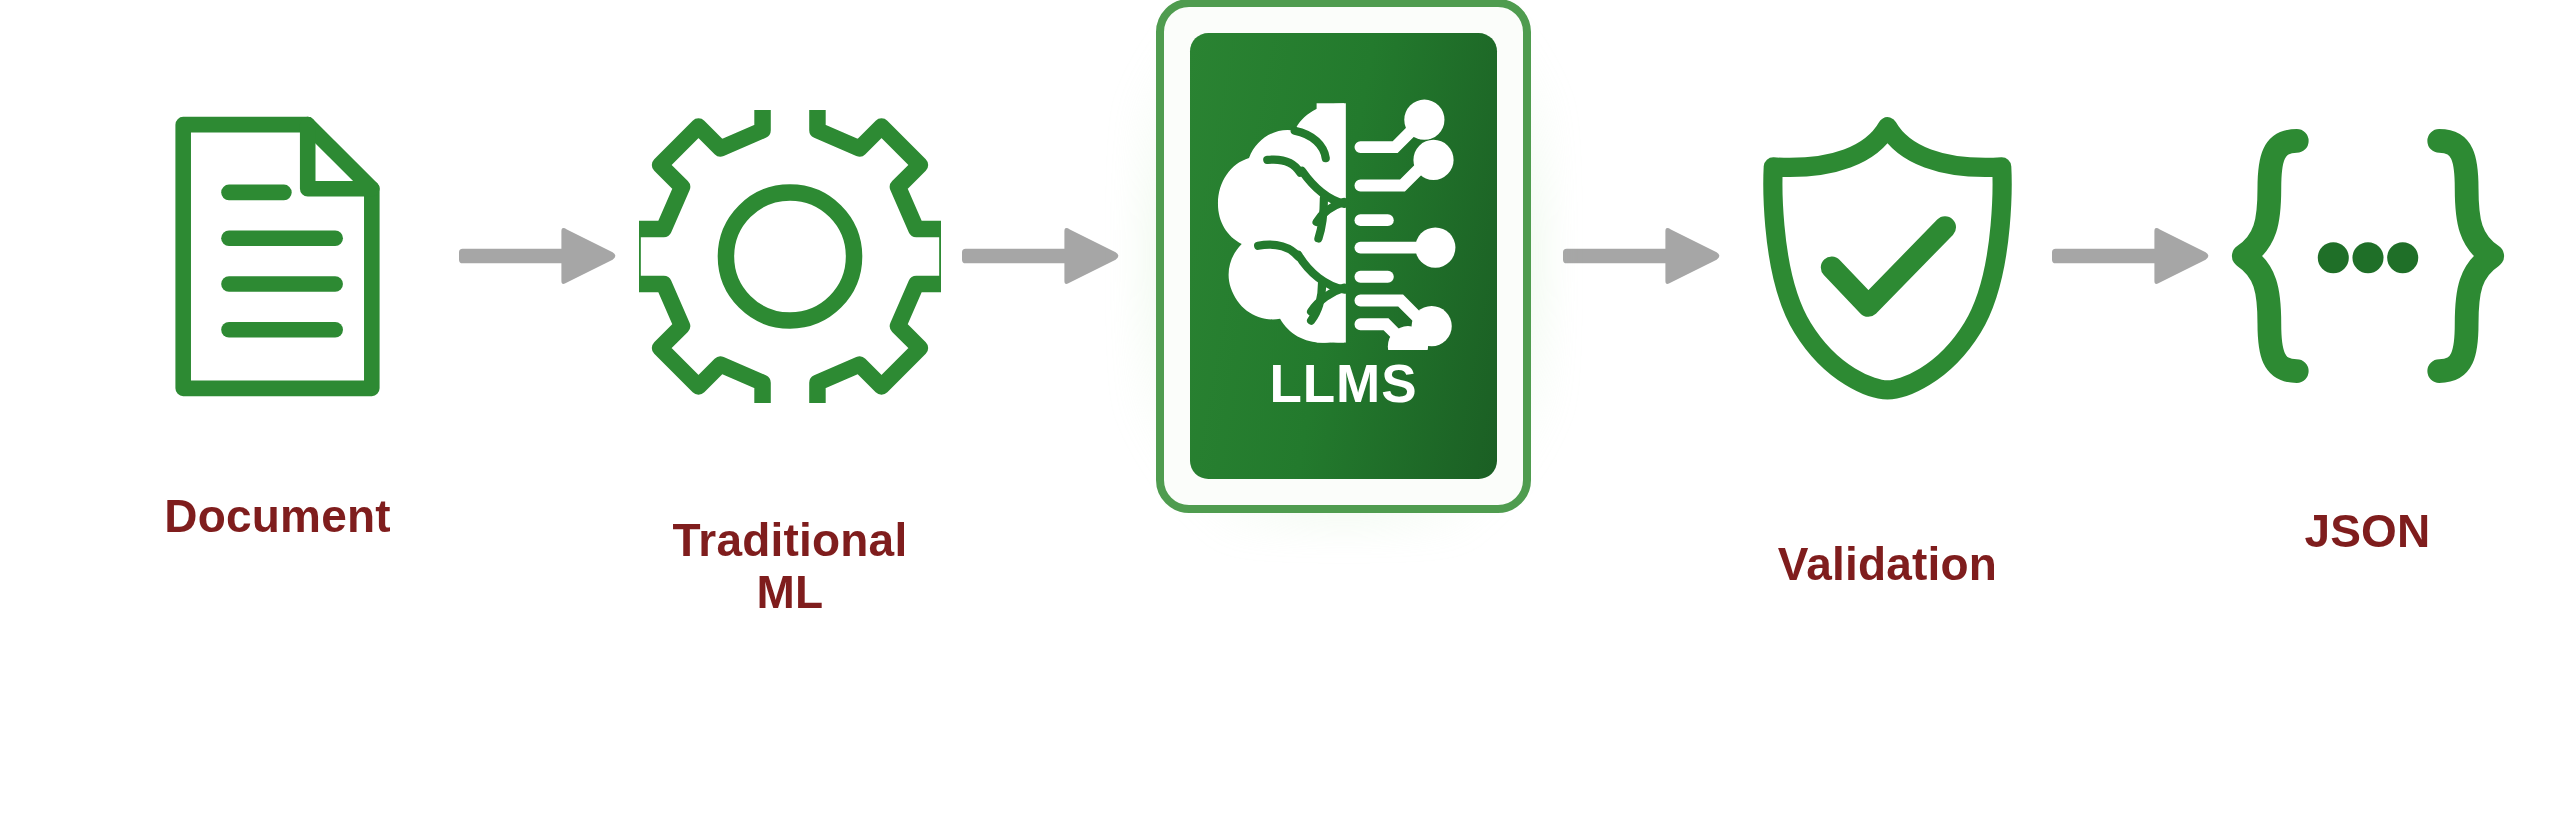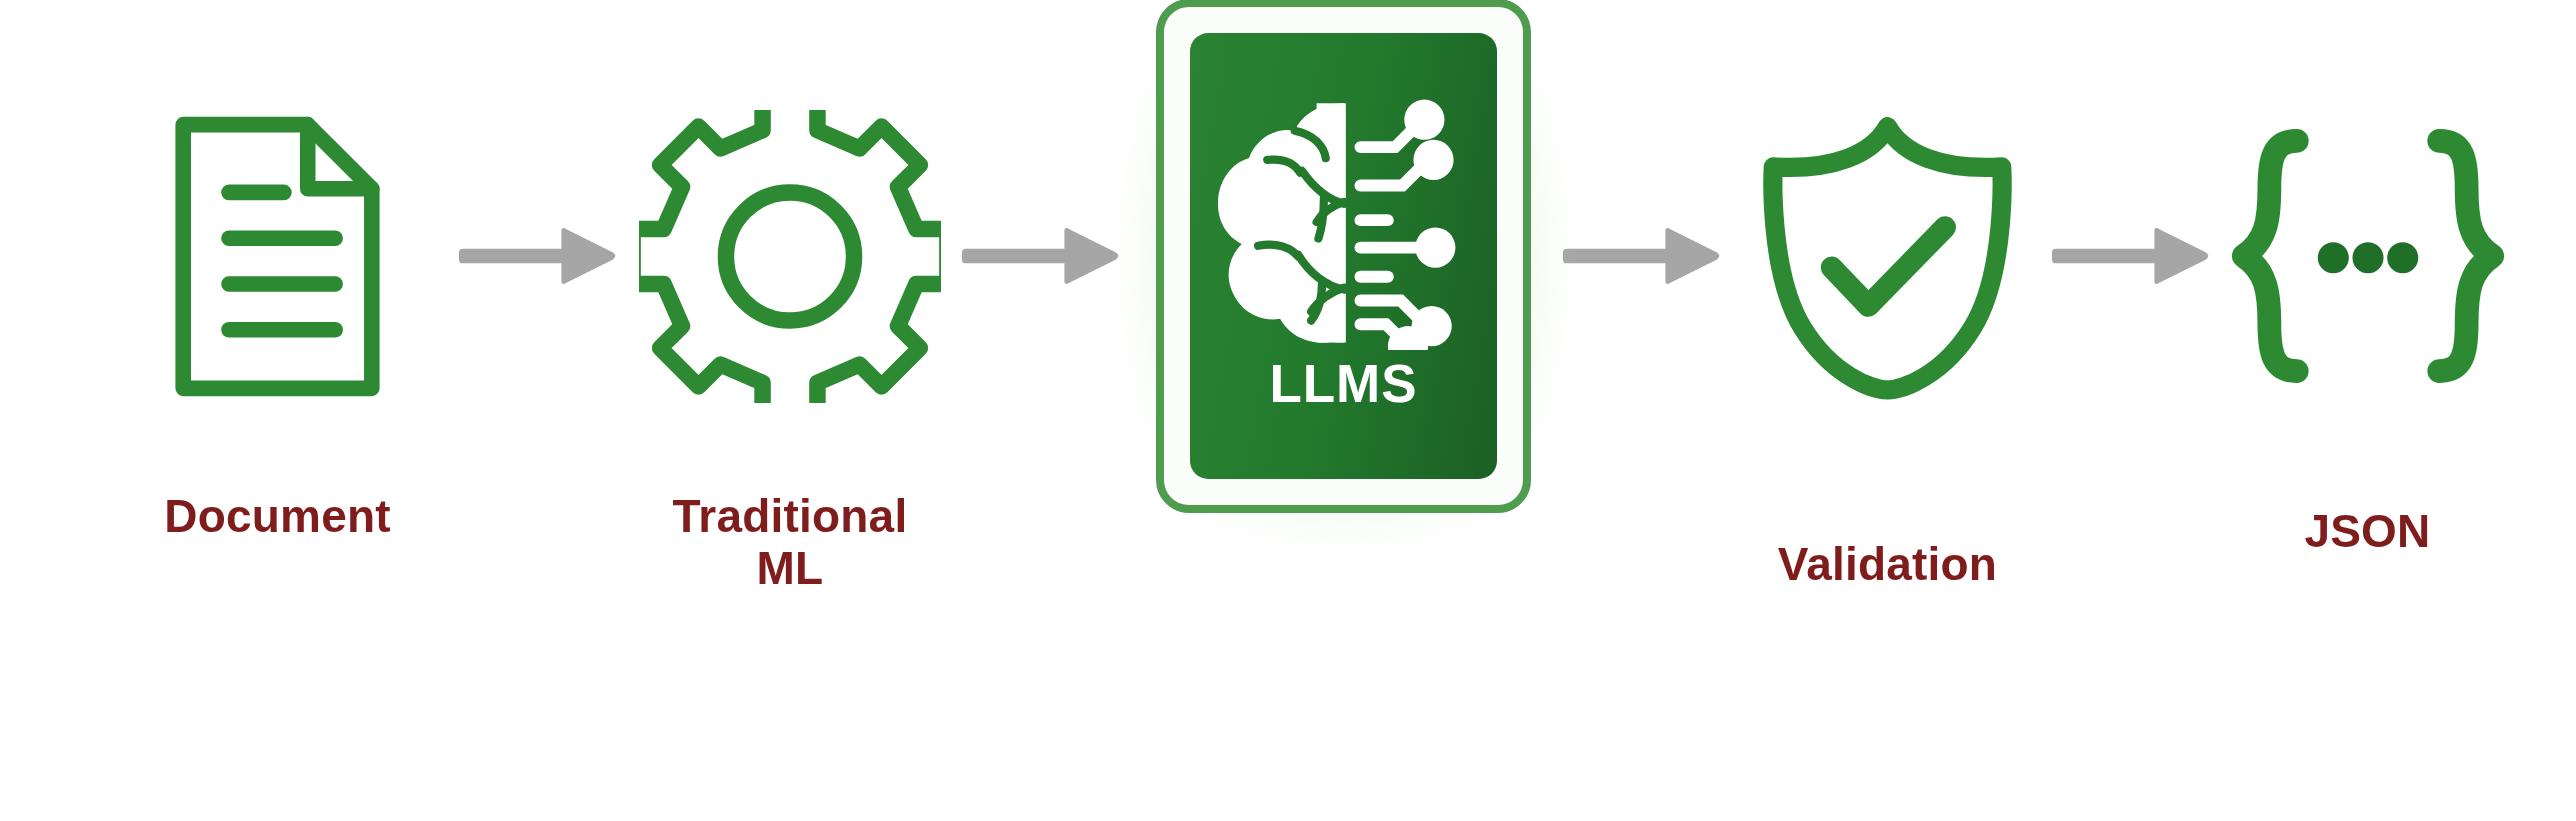--- a/index.html
+++ b/index.html
@@ -59,21 +59,21 @@
   .arrow {
     height: 512px;
     display: flex;
     align-items: center;
     justify-content: center;
   }
   .arrow svg { display: block; }
 
   
   .stage-document   { width: 348px; }
-  .stage-trad-ml    { width: 329px; }
+  .stage-trad-ml    { width: 329px; gap: 24px; }
   .stage-llms       { width: 430px; }
   .stage-validation { width: 320px; gap: 48px; }
   .stage-json       { width: 302px; gap: 15px; }
 
   .arrow-1 { width: 174px; }
   .arrow-2 { width: 174px; }
   .arrow-3 { width: 169px; }
   .arrow-4 { width: 169px; }
 
   .pad-left  { width: 101px; }

